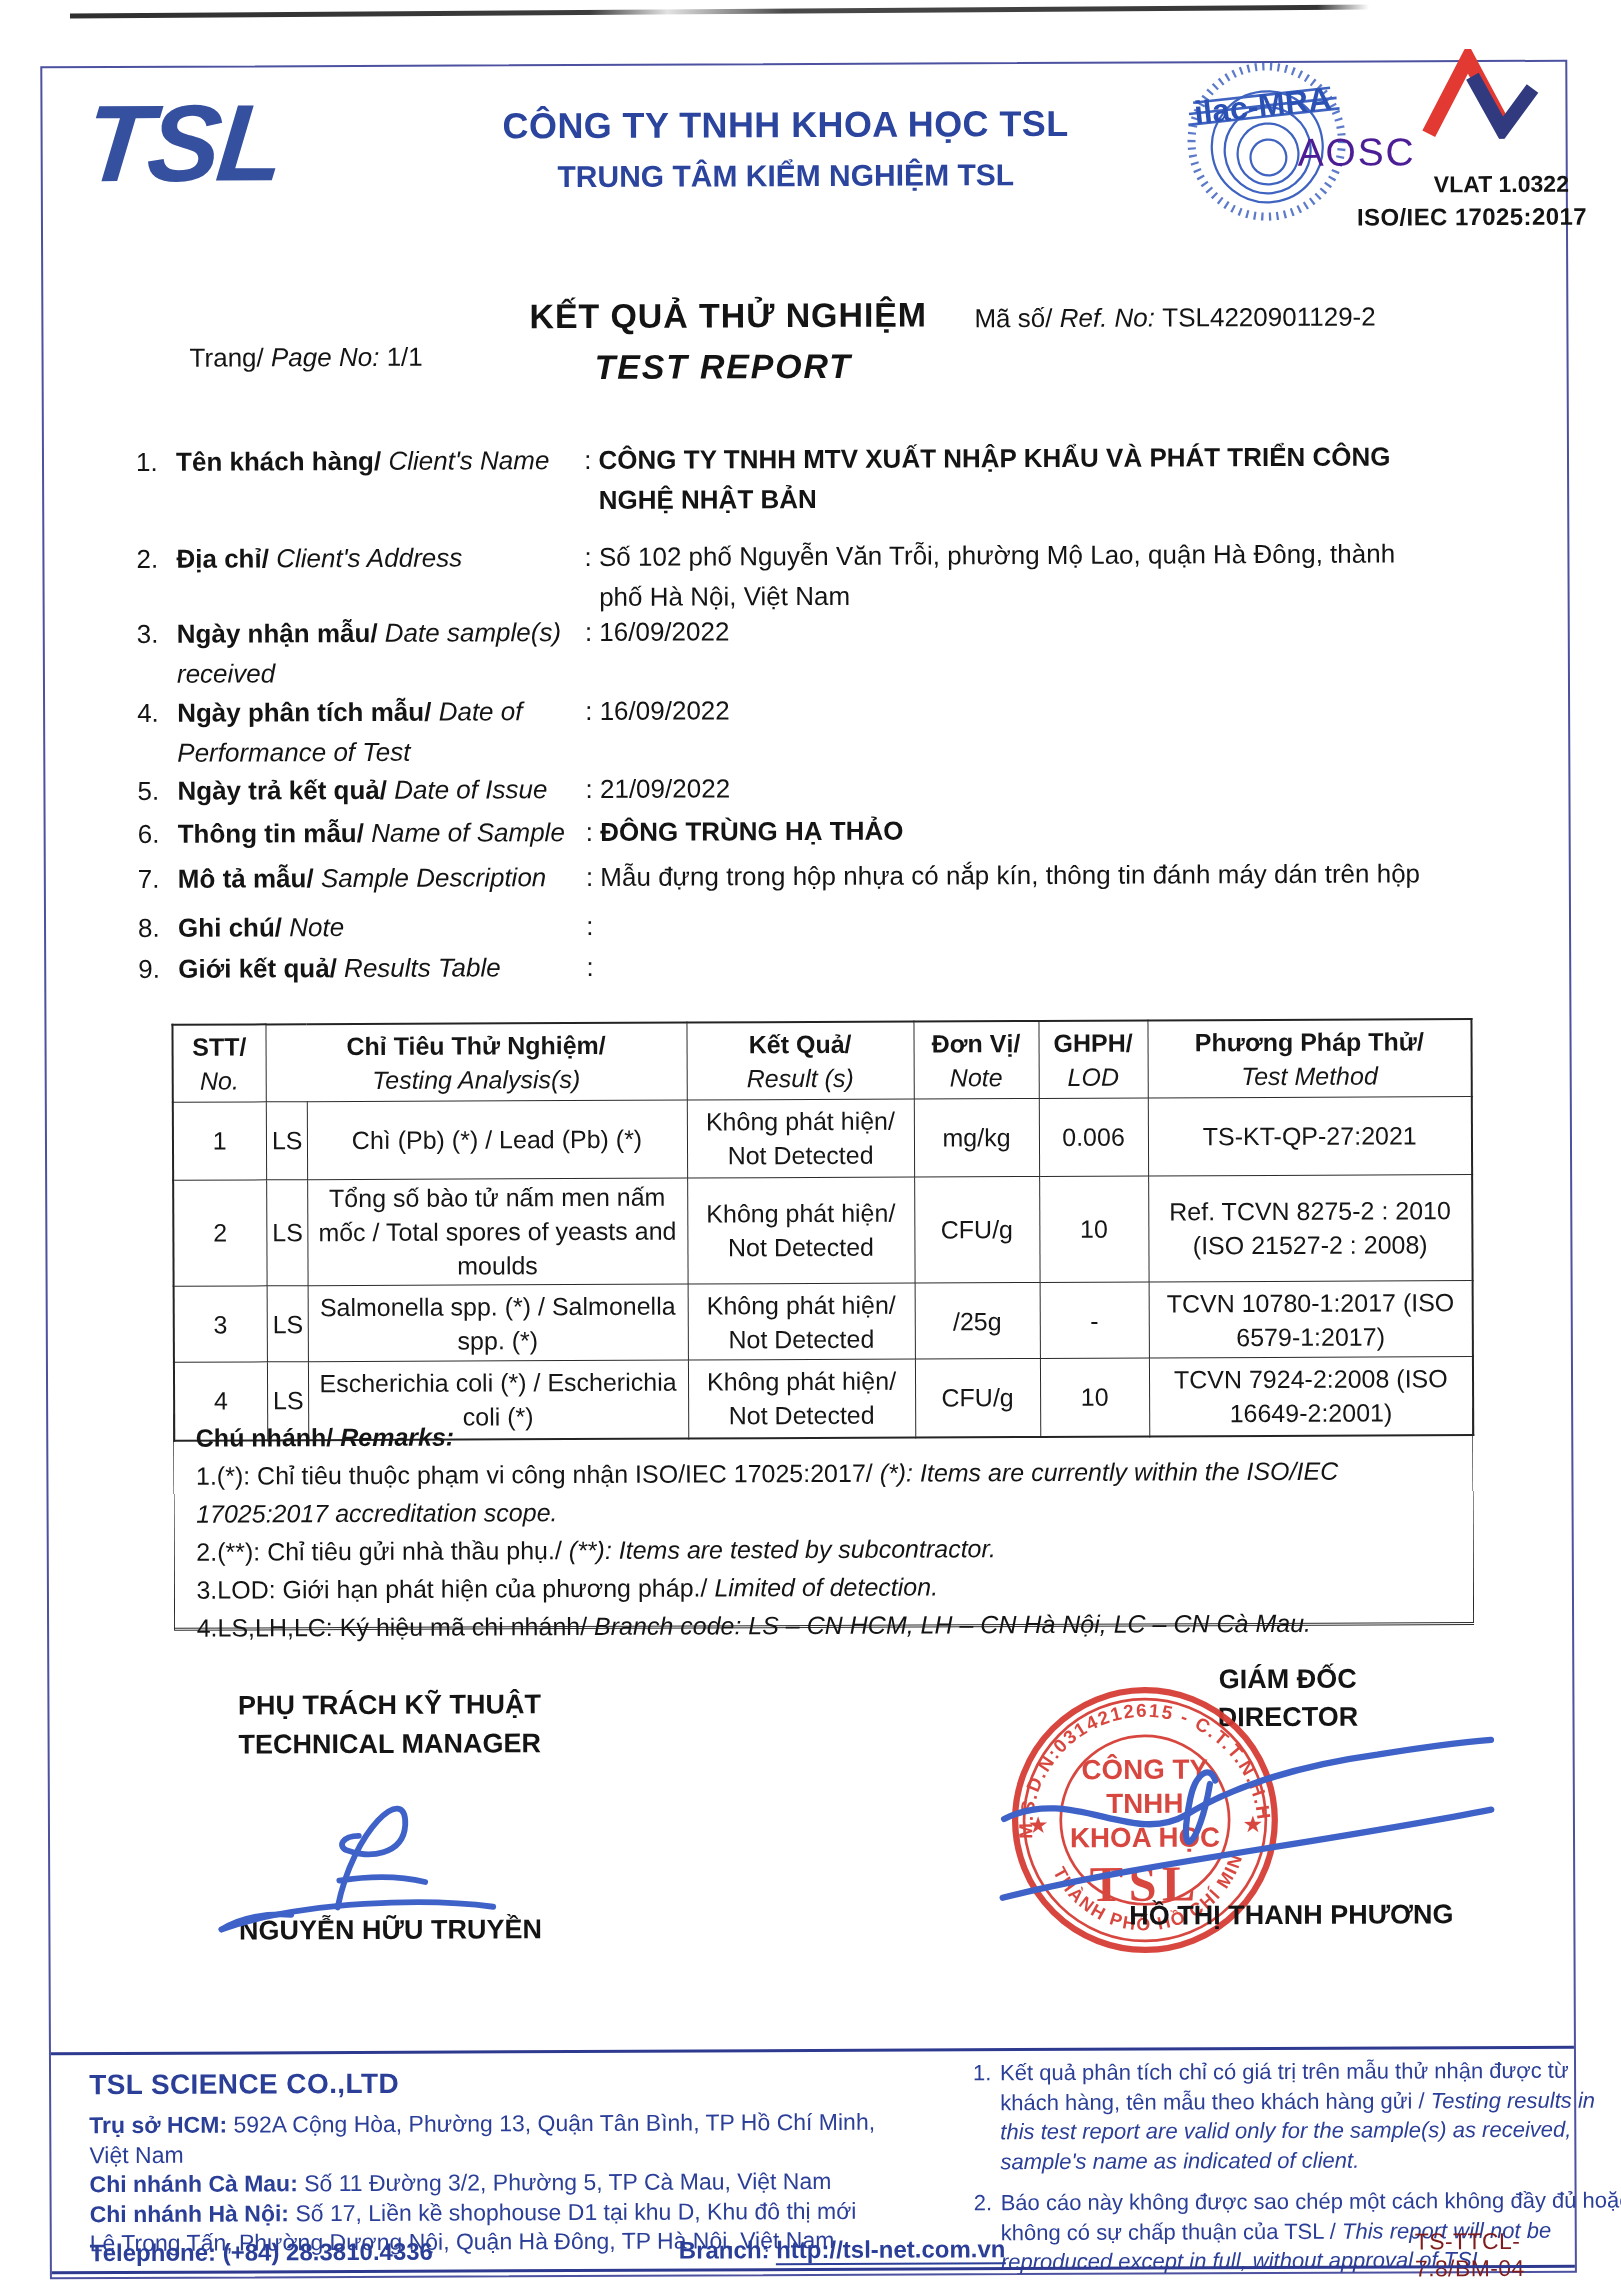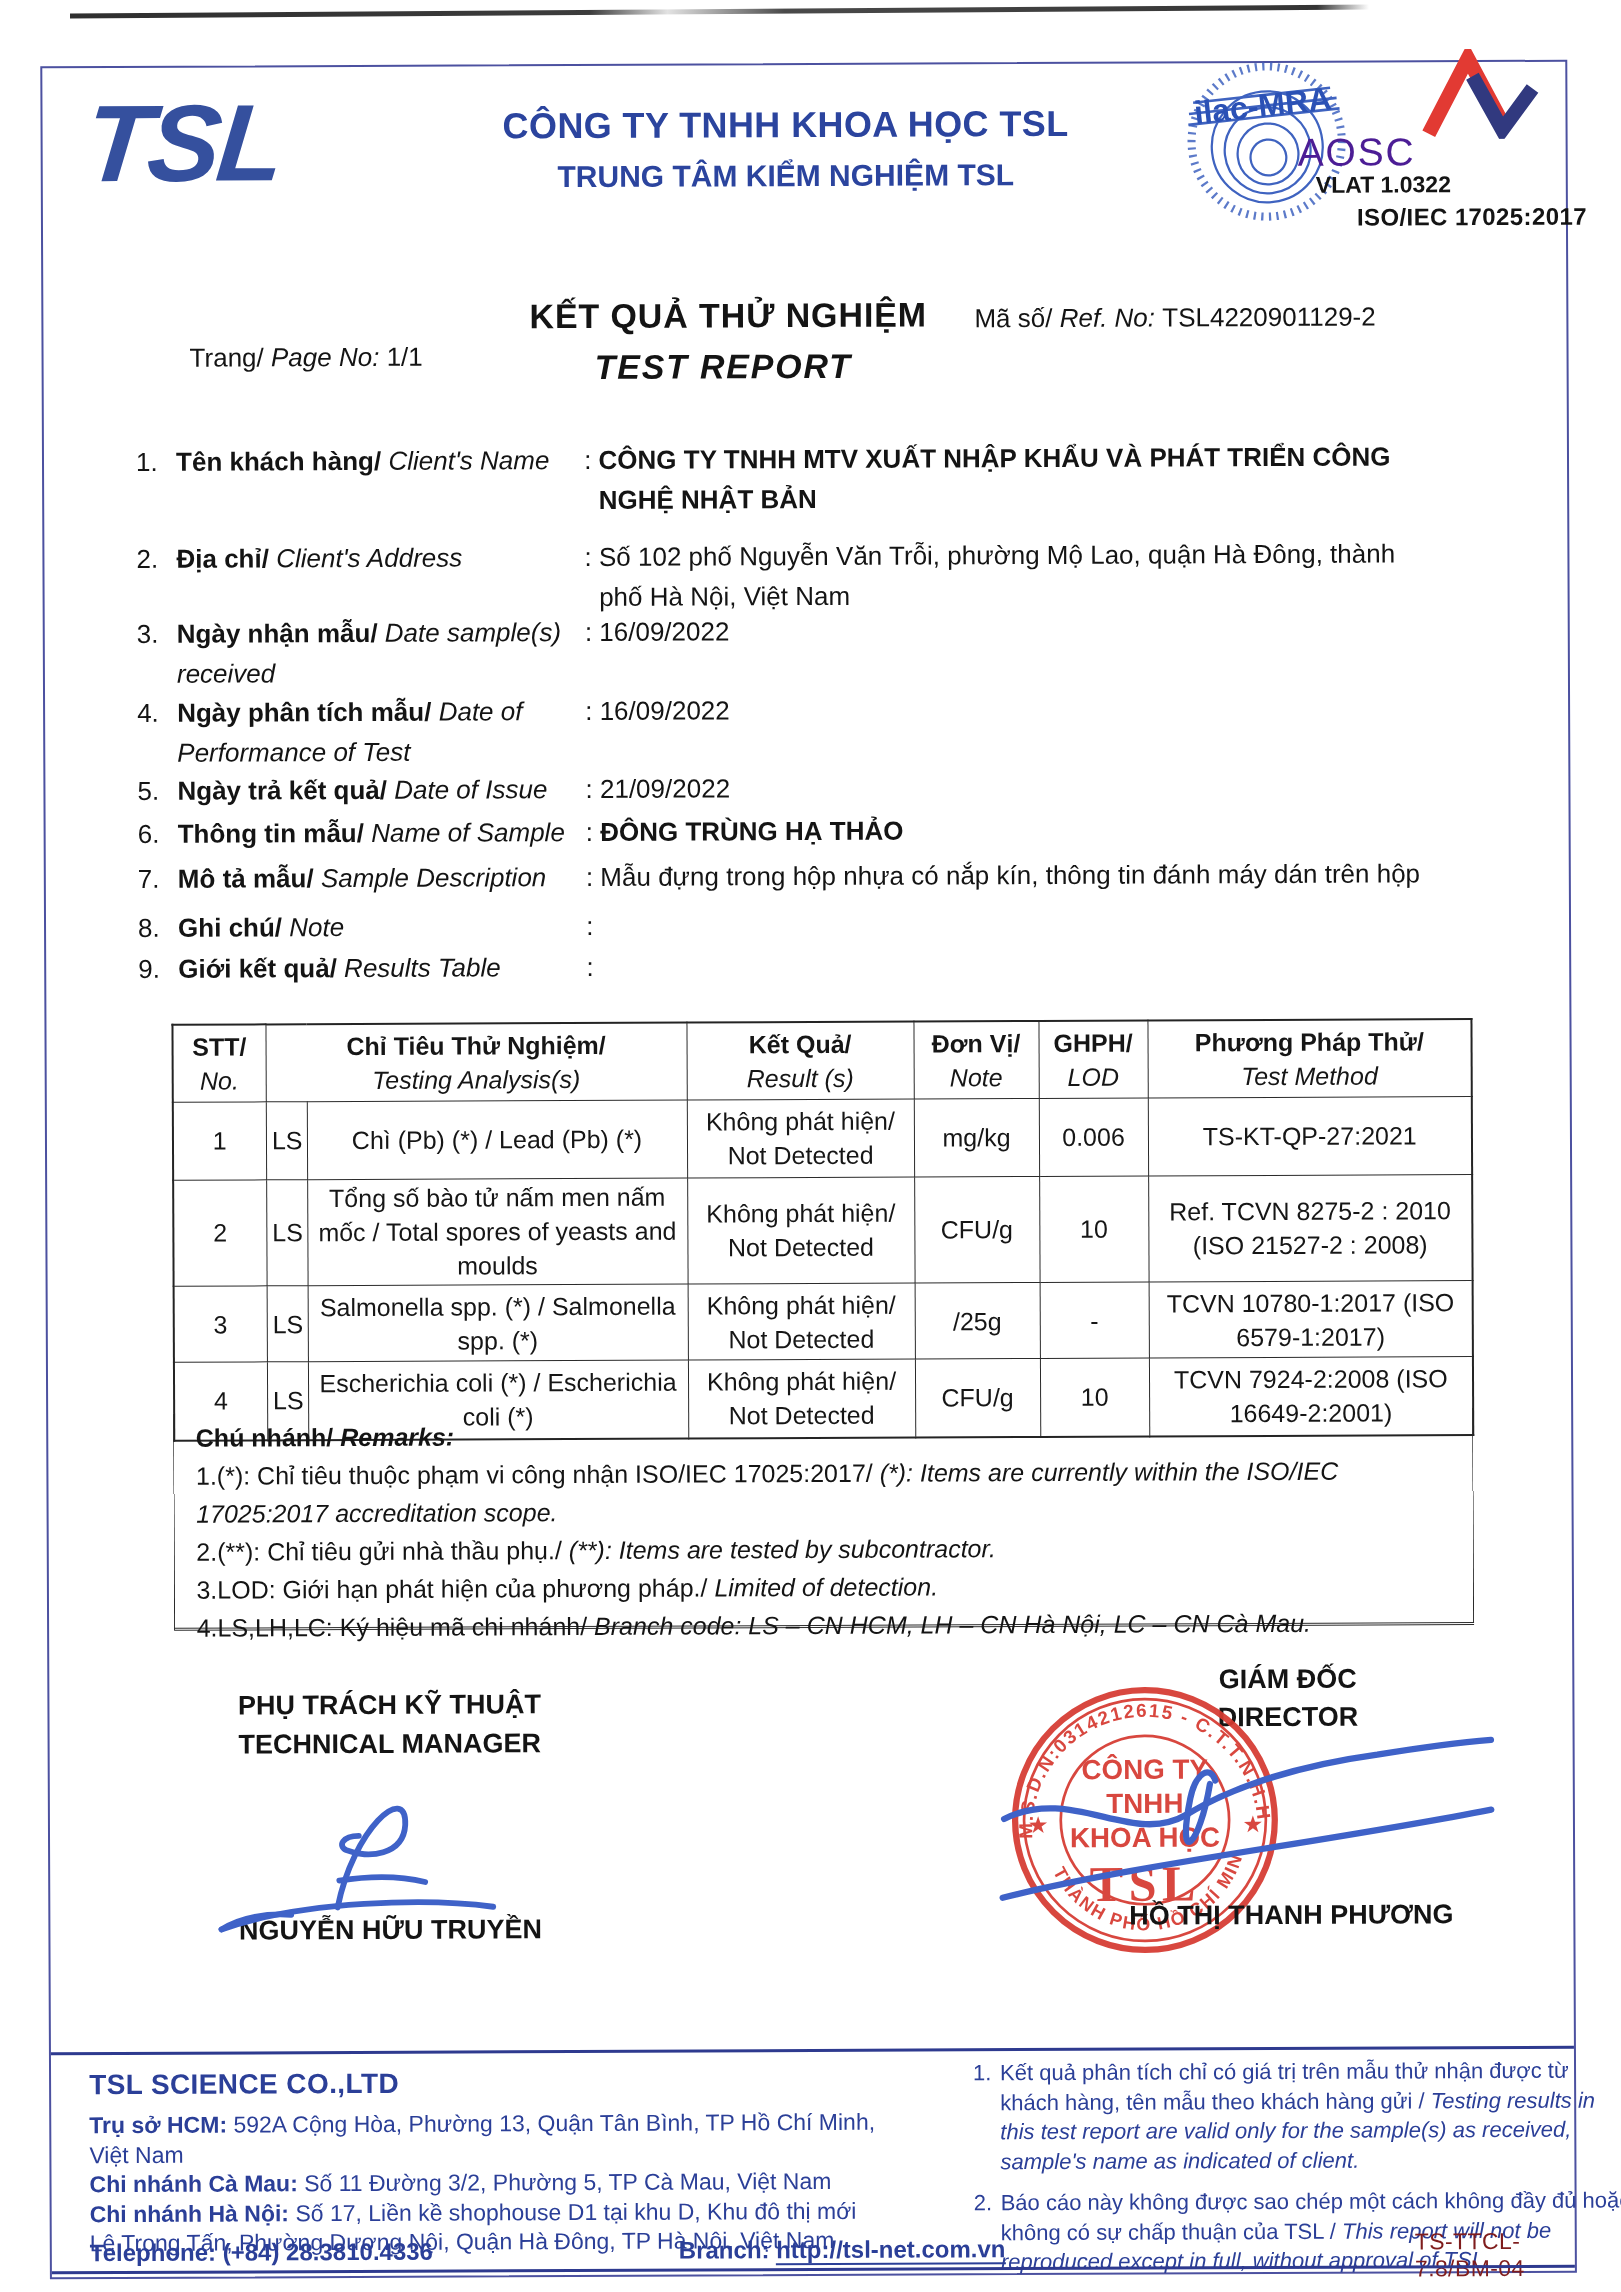--- a/index.html
+++ b/index.html
@@ -17,21 +17,21 @@
 
   
   .logo-tsl{left:90px;top:86px;font-size:109px;font-weight:900;font-style:italic;
     color:#35509e;letter-spacing:-3.6px;transform:skewX(-6deg);line-height:1;}
   .co-block{left:443px;top:104px;width:694px;text-align:center;color:#2b449e;}
   .co1{font-size:36px;font-weight:bold;letter-spacing:0.4px;}
   .co2{font-size:30px;font-weight:bold;margin-top:12.5px;}
   .ilac{left:1184px;top:63px;}
   .aosc-glyph{left:1426px;top:52px;}
   .aosc-word{left:1302px;top:133px;width:116px;font-size:39px;color:#4c1d95;letter-spacing:1.8px;}
-  .vlat{left:1320px;top:174px;font-size:23px;font-weight:bold;color:#141414;}
+  .vlat{left:1438px;top:174px;font-size:23px;font-weight:bold;color:#141414;}
   .isoiec{left:1361px;top:206px;font-size:24px;font-weight:bold;color:#141414;letter-spacing:0.4px;}
 
   
   .t-vi{left:533px;top:296px;font-size:34px;font-weight:bold;letter-spacing:0.9px;}
   .t-ref{left:978px;top:304px;font-size:26px;}
   .t-page{left:193px;top:340px;font-size:26px;}
   .t-en{left:598px;top:347px;font-size:34px;font-weight:bold;font-style:italic;letter-spacing:1.8px;}
   .it{font-style:italic;}
 
   

